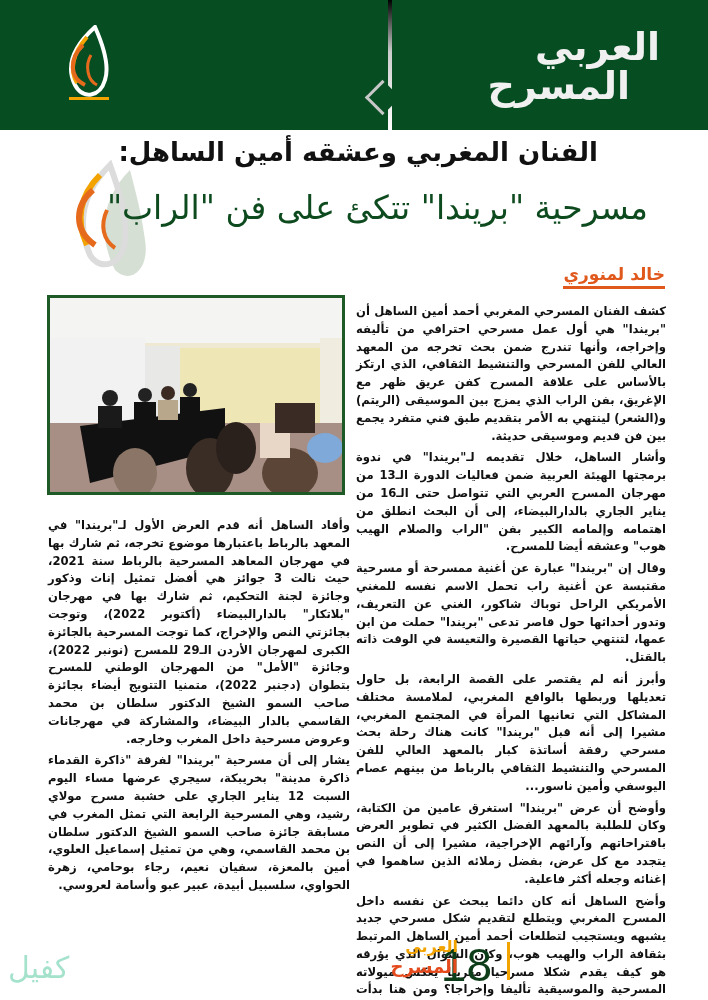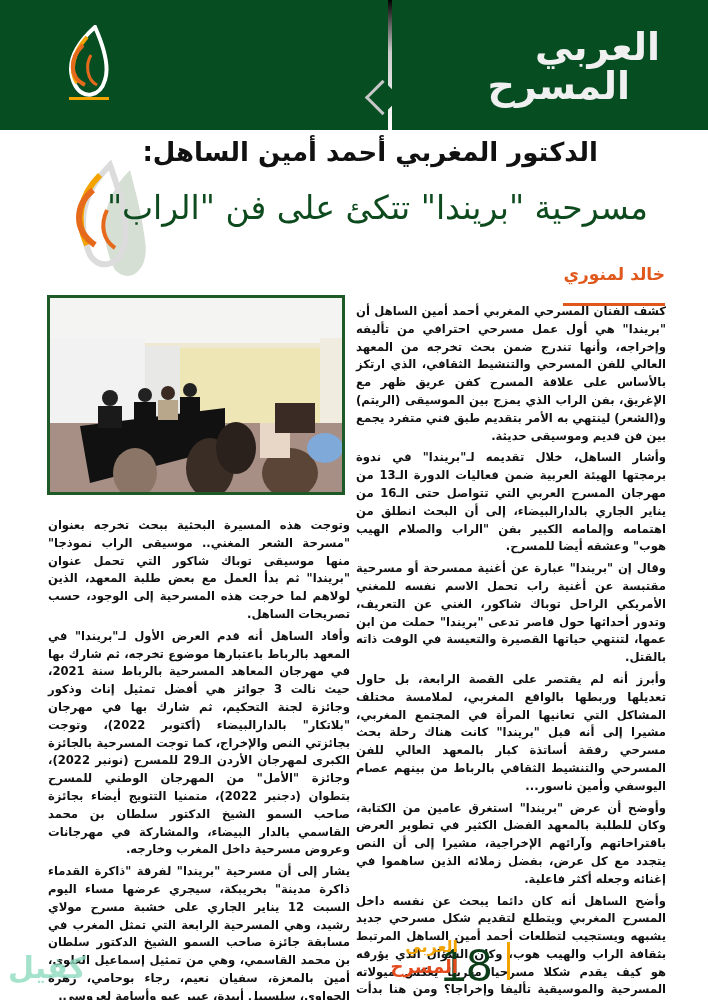--- a/index.html
+++ b/index.html
@@ -7,32 +7,32 @@
   .header { position:absolute; left:0; top:0; width:708px; height:130px; background:#064d22; }
   .header-divider { position:absolute; left:388px; top:0; width:4px; height:130px; background:linear-gradient(#000,#ccc 40%,#fff); }
   .header-notch { position:absolute; left:370px; top:85px; width:22px; height:22px; border-left:3px solid #c8c8c8; border-bottom:3px solid #c8c8c8; transform:rotate(45deg); background:#064d22; }
   .header-logo-left { position:absolute; left:55px; top:25px; width:65px; height:80px; }
   .mag-logo { position:absolute; right:48px; top:28px; width:170px; height:80px; color:#f0f0f0; font-family:"DejaVu Sans", sans-serif; font-weight:bold; text-align:right; direction:rtl; }
   .mag-logo .l1 { font-size:38px; line-height:38px; display:block; }
   .mag-logo .l2 { font-size:38px; line-height:40px; display:block; padding-right:30px; }
   .subtitle { position:absolute; right:110px; top:137px; font-size:26px; font-weight:bold; color:#111; direction:rtl; font-family:"DejaVu Sans", sans-serif; }
   .main-title { position:absolute; right:60px; top:188px; font-size:33px; color:#0d4a1e; direction:rtl; font-family:"DejaVu Serif", serif; }
   .side-logo { position:absolute; left:45px; top:160px; width:120px; height:130px; }
-  .author { position:absolute; right:43px; top:264px; font-size:17px; font-weight:bold; color:#e0581c; direction:rtl; border-bottom:3px solid #e0581c; padding-bottom:19px; }
+  .author { position:absolute; right:43px; top:264px; font-size:17px; font-weight:bold; color:#e0581c; direction:rtl; border-bottom:3px solid #e0581c; padding-bottom:2px; }
   .col { position:absolute; direction:rtl; text-align:justify; font-size:11.6px; line-height:17.8px; color:#111; font-weight:bold; font-family:"DejaVu Sans", sans-serif; }
   .col p { margin:4px; }
   .col-right { right:38px; top:299px; width:318px; }
   .col-left { left:44px; top:513px; width:310px; }
   .photo { position:absolute; left:47px; top:295px; width:298px; height:200px; border:3px solid #1d5a26; box-sizing:border-box; overflow:hidden; background:#efe9d4; }
   .footer-page { position:absolute; right:216px; top:938px; font-size:46px; color:#0d3d18; font-family:"Liberation Sans", sans-serif; }
   .footer-bar { position:absolute; right:198px; top:942px; width:3px; height:38px; background:#f2a300; }
   .footer-logo { position:absolute; right:250px; top:938px; width:70px; height:44px; direction:rtl; text-align:right; font-weight:bold; }
   .footer-logo .a { color:#f2a300; font-size:16px; line-height:18px; display:block; }
   .footer-logo .b { color:#e44a1c; font-size:18px; line-height:22px; display:block; }
-  .watermark { position:absolute; left:8px; top:950px; font-size:30px; color:#8fdcc0; font-weight:bold; direction:rtl; opacity:0.8;text-align:right; }
+  .watermark { position:absolute; left:8px; top:950px; font-size:30px; color:#8fdcc0; font-weight:normal; direction:rtl; opacity:0.8;text-align:right; }
 </style>
 </head>
 <body>
 
 <div class="header">
   <svg class="header-logo-left" viewBox="0 0 65 80">
     <path d="M40 2 C20 20 10 40 20 60 C28 75 45 72 50 55 C55 40 48 20 40 2Z" fill="none" stroke="#ffffff" stroke-width="4"></path>
     <path d="M32 12 C18 28 14 45 22 58" fill="none" stroke="#f2a300" stroke-width="4"></path>
     <path d="M28 20 C14 34 14 52 30 60" fill="none" stroke="#e66a1c" stroke-width="4"></path>
     <path d="M36 30 C30 40 32 55 42 60" fill="none" stroke="#e66a1c" stroke-width="3"></path>
@@ -47,21 +47,21 @@
 </div>
 
 <svg class="side-logo" viewBox="0 0 120 130">
   <path d="M85 10 C60 35 50 70 70 110 C85 125 105 110 100 80 C96 50 90 30 85 10Z" fill="#c3d2c0" opacity="0.7"></path>
   <path d="M65 5 C40 30 30 60 45 95 C55 112 78 105 80 80 C82 55 74 30 65 5Z" fill="none" stroke="#dcdcdc" stroke-width="6"></path>
   <path d="M55 15 C35 35 30 60 42 85" fill="none" stroke="#f2a300" stroke-width="6"></path>
   <path d="M48 30 C30 45 28 70 50 85" fill="none" stroke="#e66a1c" stroke-width="6"></path>
   <path d="M62 50 C55 65 58 80 70 88" fill="none" stroke="#e66a1c" stroke-width="4"></path>
 </svg>
 
-<div class="subtitle">الدكتور المغربي أحمد أمين الساهل:</div>
+<div class="subtitle">الفنان المغربي وعشقه أمين الساهل:</div>
 <div class="main-title">مسرحية "بريندا" تتكئ على فن "الراب"</div>
 <div class="author">خالد لمنوري</div>
 
 <div class="col col-right">
   <p>كشف الفنان المسرحي المغربي أحمد أمين الساهل أن "بريندا" هي أول عمل مسرحي احترافي من تأليفه وإخراجه، وأنها تندرج ضمن بحث تخرجه من المعهد العالي للفن المسرحي والتنشيط الثقافي، الذي ارتكز بالأساس على علاقة المسرح كفن عريق ظهر مع الإغريق، بفن الراب الذي يمزج بين الموسيقى (الريتم) و(الشعر) لينتهي به الأمر بتقديم طبق فني متفرد يجمع بين فن قديم وموسيقى حديثة.</p>
   <p>وأشار الساهل، خلال تقديمه لـ"بريندا" في ندوة برمجتها الهيئة العربية ضمن فعاليات الدورة الـ13 من مهرجان المسرح العربي التي تتواصل حتى الـ16 من يناير الجاري بالدارالبيضاء، إلى أن البحث انطلق من اهتمامه وإلمامه الكبير بفن "الراب والصلام الهيب هوب" وعشقه أيضا للمسرح.</p>
   <p>وقال إن "بريندا" عبارة عن أغنية ممسرحة أو مسرحية مقتبسة عن أغنية راب تحمل الاسم نفسه للمغني الأمريكي الراحل توباك شاكور، الغني عن التعريف، وتدور أحداثها حول قاصر تدعى "بريندا" حملت من ابن عمها، لتنتهي حياتها القصيرة والتعيسة في الوقت ذاته بالقتل.</p>
   <p>وأبرز أنه لم يقتصر على القصة الرابعة، بل حاول تعديلها وربطها بالواقع المغربي، لملامسة مختلف المشاكل التي تعانيها المرأة في المجتمع المغربي، مشيرا إلى أنه قبل "بريندا" كانت هناك رحلة بحث مسرحي رفقة أساتذة كبار بالمعهد العالي للفن المسرحي والتنشيط الثقافي بالرباط من بينهم عصام اليوسفي وأمين ناسور...</p>
   <p>وأوضح أن عرض "بريندا" استغرق عامين من الكتابة، وكان للطلبة بالمعهد الفضل الكثير في تطوير العرض باقتراحاتهم وآرائهم الإخراجية، مشيرا إلى أن النص يتجدد مع كل عرض، بفضل زملائه الذين ساهموا في إغنائه وجعله أكثر فاعلية.</p>
   <p>وأضح الساهل أنه كان دائما يبحث عن نفسه داخل المسرح المغربي ويتطلع لتقديم شكل مسرحي جديد يشبهه ويستجيب لتطلعات أحمد أمين الساهل المرتبط بثقافة الراب والهيب هوب، وكان السؤال الذي يؤرقه هو كيف يقدم شكلا مسرحيا مغربيا يعكس ميولاته المسرحية والموسيقية تأليفا وإخراجا؟ ومن هنا بدأت رحلة 4 سنوات من البحث في الغناء والكتابة الدراماتورجية وتاريخ المسرح لإنتاج شكل مسرحي يميزه في الساحة المغربية.</p>
@@ -88,21 +88,20 @@
     <ellipse cx="160" cy="170" rx="24" ry="30" fill="#3a2d25"></ellipse>
     <ellipse cx="186" cy="150" rx="20" ry="26" fill="#2b211c"></ellipse>
     <ellipse cx="240" cy="175" rx="28" ry="25" fill="#5a4536"></ellipse>
     <ellipse cx="275" cy="150" rx="18" ry="15" fill="#7fa9d8"></ellipse>
     <rect x="210" y="125" width="30" height="35" fill="#e8d7c6"></rect>
     <rect x="225" y="105" width="40" height="30" fill="#3a2b24"></rect>
   </svg>
 </div>
 
 <div class="col col-left">
-  <p>وتوجت هذه المسيرة البحثية ببحث تخرجه بعنوان "مسرحة الشعر المغني.. موسيقى الراب نموذجا" منها موسيقى توباك شاكور التي تحمل عنوان "بريندا" ثم بدأ العمل مع بعض طلبة المعهد، الذين لولاهم لما خرجت هذه المسرحية إلى الوجود، حسب تصريحات الساهل.</p>
   <p>وأفاد الساهل أنه قدم العرض الأول لـ"بريندا" في المعهد بالرباط باعتبارها موضوع تخرجه، ثم شارك بها في مهرجان المعاهد المسرحية بالرباط سنة 2021، حيث نالت 3 جوائز هي أفضل تمثيل إناث وذكور وجائزة لجنة التحكيم، ثم شارك بها في مهرجان "بلاتكار" بالدارالبيضاء (أكتوبر 2022)، وتوجت بجائزتي النص والإخراج، كما توجت المسرحية بالجائزة الكبرى لمهرجان الأردن الـ29 للمسرح (نونبر 2022)، وجائزة "الأمل" من المهرجان الوطني للمسرح بتطوان (دجنبر 2022)، متمنيا التتويج أيضاء بجائزة صاحب السمو الشيخ الدكتور سلطان بن محمد القاسمي بالدار البيضاء، والمشاركة في مهرجانات وعروض مسرحية داخل المغرب وخارجه.</p>
   <p>يشار إلى أن مسرحية "بريندا" لفرقة "ذاكرة القدماء ذاكرة مدينة" بخريبكة، سيجري عرضها مساء اليوم السبت 12 يناير الجاري على خشبة مسرح مولاي رشيد، وهي المسرحية الرابعة التي تمثل المغرب في مسابقة جائزة صاحب السمو الشيخ الدكتور سلطان بن محمد القاسمي، وهي من تمثيل إسماعيل العلوي، أمين بالمعزة، سفيان نعيم، رجاء بوحامي، زهرة الحواوي، سلسبيل أبيدة، عبير عبو وأسامة لعروسي.</p>
 </div>
 
 <div class="footer-page">18</div>
 <div class="footer-bar"></div>
 <div class="footer-logo">
   <span class="a">العربي</span>
   <span class="b">المسرح</span>
 </div>

